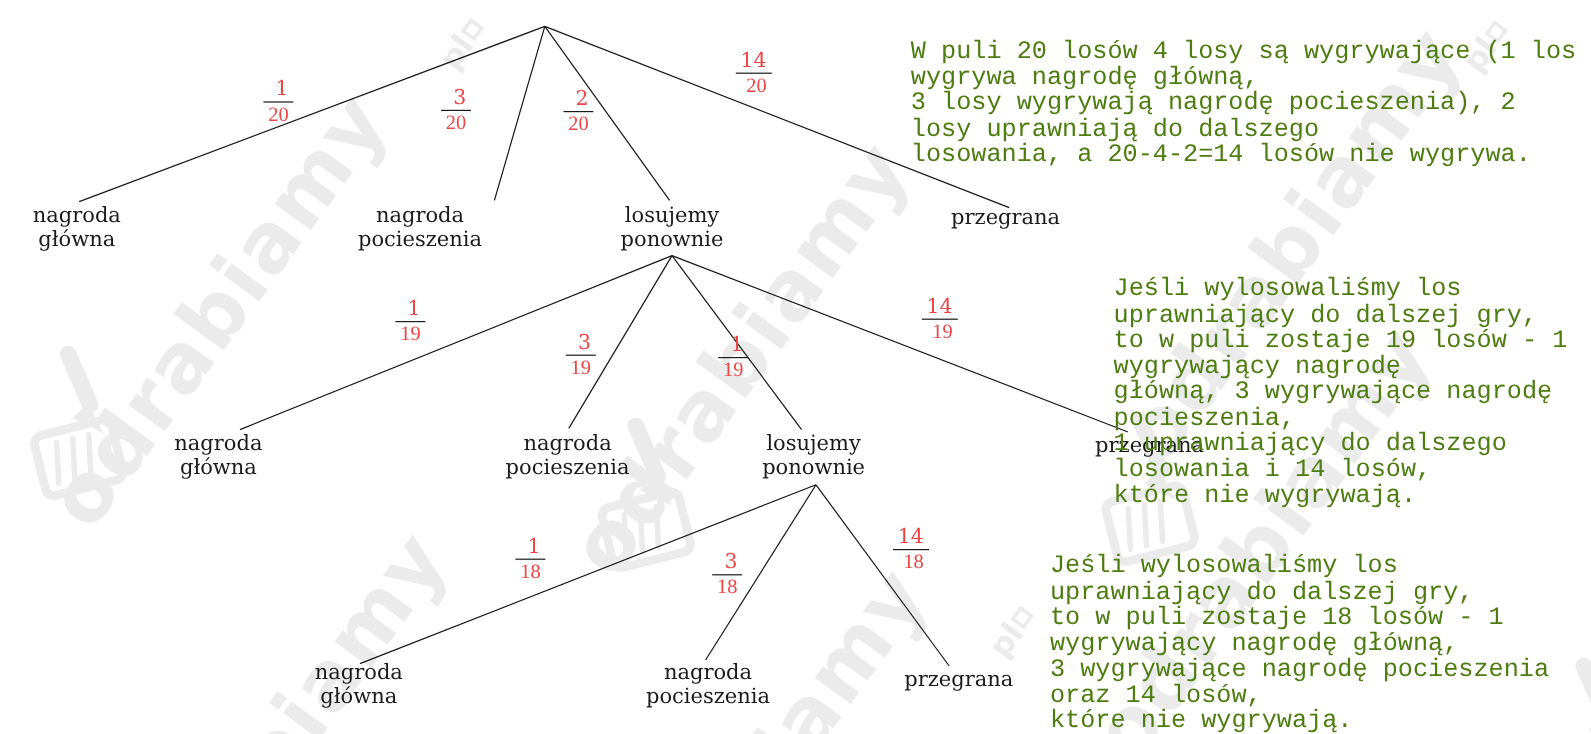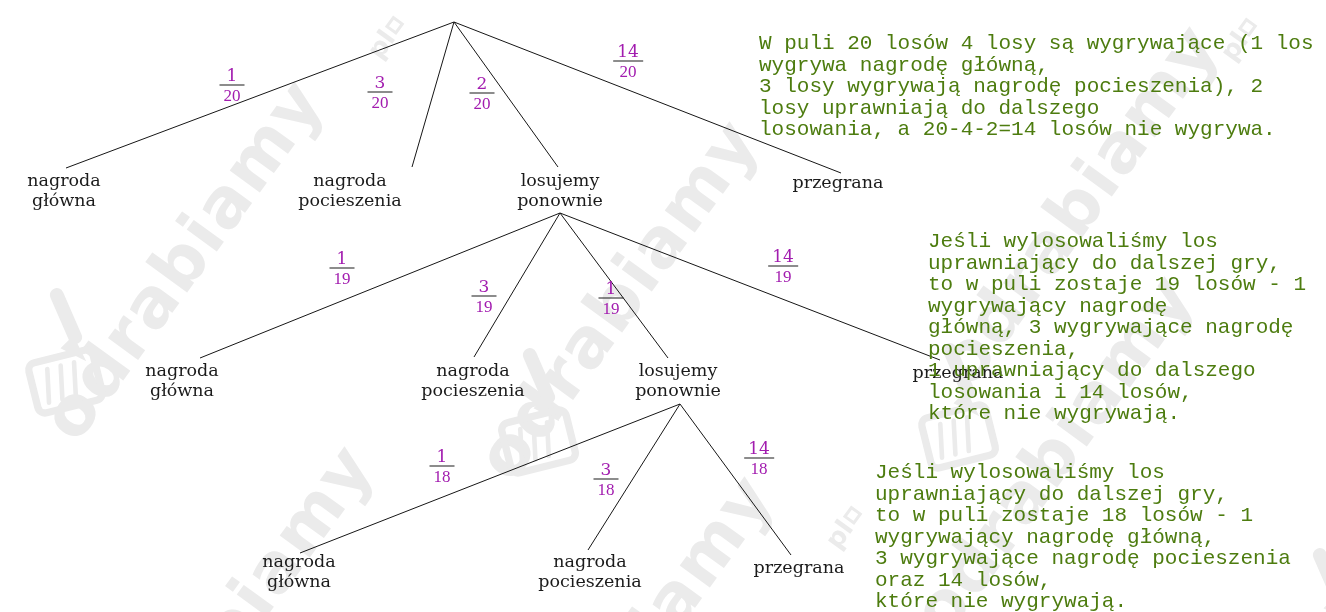--- a/index.html
+++ b/index.html
@@ -12,22 +12,22 @@
   .wmpl{position:absolute;font-family:"DejaVu Sans",sans-serif;font-weight:bold;
       font-size:26px;line-height:30px;color:#ebebeb;white-space:nowrap;
       transform:rotate(-54deg);transform-origin:0 100%;}
   .wmpl .sq{display:inline-block;width:8px;height:8px;border:3px solid #ebebeb;
       margin-left:2px;vertical-align:2px;}
   .wmlogo{position:absolute;width:92px;height:132px;}
   
   #treelines{position:absolute;left:0;top:0;}
   .node{position:absolute;transform:translateX(-50%);text-align:center;
         font-size:17.5px;line-height:20px;color:#1b1b1b;white-space:pre-line;}
-  .frac{position:absolute;transform:translate(-50%,-50%);text-align:center;
-        font-size:17px;line-height:19px;color:#a21caf;}
+  .frac{position:absolute;transform:translate(-50%,-50%);text-align:right;
+        font-size:17px;line-height:19px;color:#ef4444;}
   .frac .num{display:block;padding:0 4px;}
   .frac .den{display:block;padding:0 4px;border-top:1.3px solid #1b1b1b;font-family:Liberation Serif, serif;}
   
   .ann{position:absolute;font-family:Liberation Mono, monospace;font-size:21px;
        line-height:21.5px;color:#4d7c0f;white-space:pre-line;}
 </style>
 </head>
 <body>
 
 <div id="stage">

